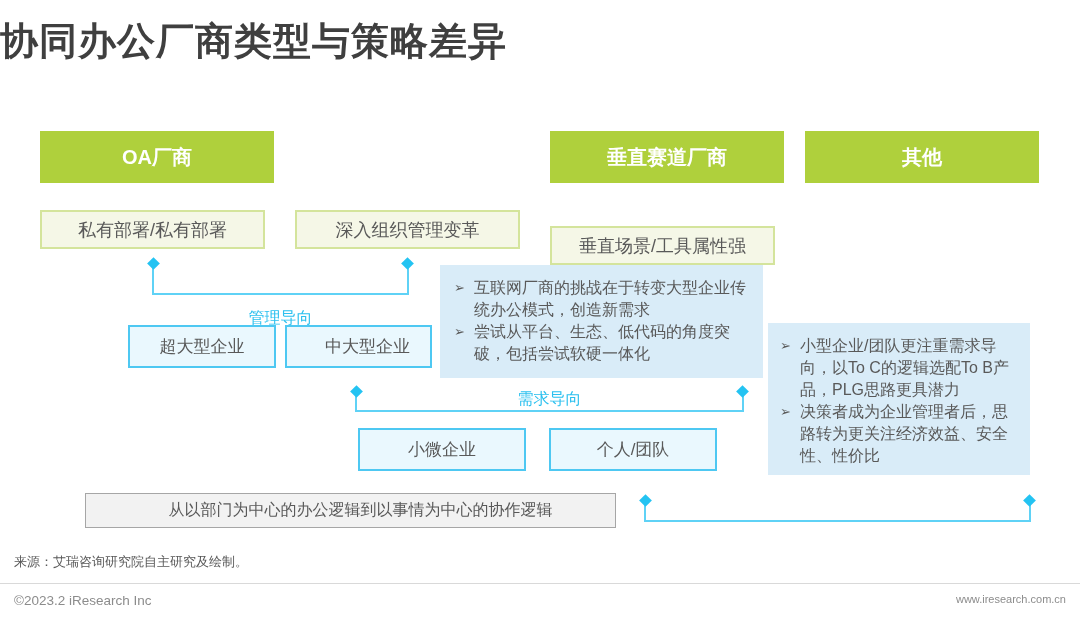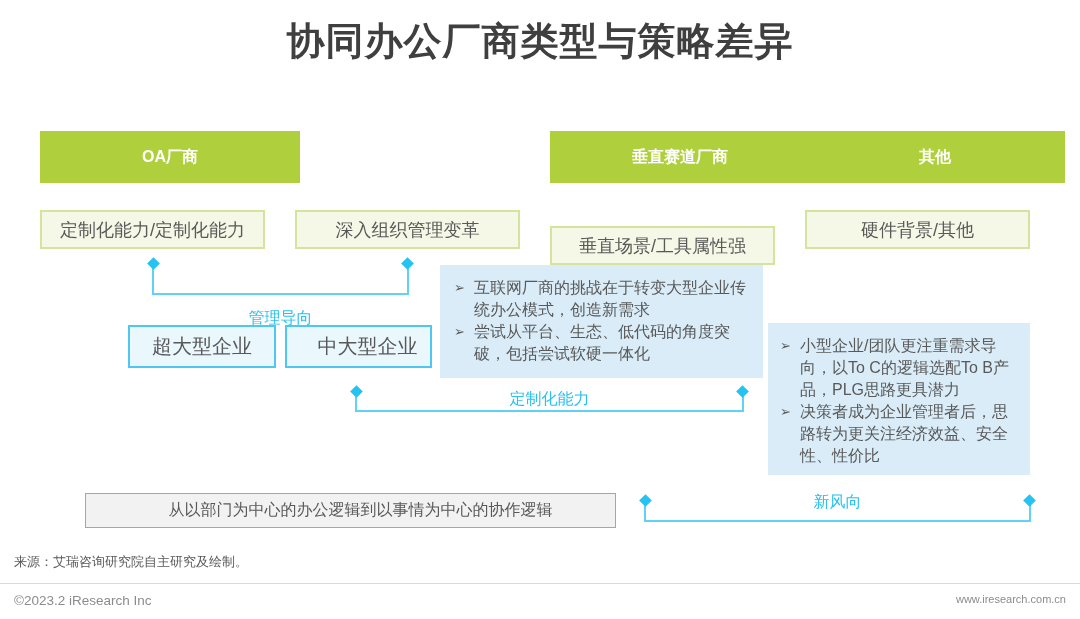--- a/index.html
+++ b/index.html
@@ -1,36 +1,36 @@
 <!DOCTYPE html>
 <html><head>
 <meta charset="utf-8">
 <style>
   html,body{margin:0;padding:0;background:#fff;}
   .canvas{
     position:relative;width:1080px;height:619px;background:#ffffff;
     font-family:"Liberation Sans","DejaVu Sans",sans-serif;overflow:hidden;
   }
   .title{
-    position:absolute;top:16px;left:0;width:100%;text-align:center;
+    position:absolute;top:16px;left:0;width:100%;
     font-size:38px;font-weight:bold;color:#3f3f3f;letter-spacing:1px;
   }
   .col-header{
-    position:absolute;top:131px;width:260px;height:52px;background:#AFD03C;
-    color:#ffffff;font-weight:bold;font-size:16px;
+    position:absolute;top:131px;width:234px;height:52px;background:#AFD03C;
+    color:#ffffff;font-weight:bold;font-size:20px;
     display:flex;align-items:center;justify-content:center;box-sizing:border-box;
   }
   .trait-box{
     position:absolute;top:210px;width:225px;height:39px;background:#F5F7E7;
     border:2px solid #D4E49C;color:#595959;font-size:18px;
     display:flex;align-items:center;justify-content:center;box-sizing:border-box;
   }
   .seg-box{
     position:absolute;height:43px;background:#EAF8FE;border:2px solid #4EC8F2;
-    color:#595959;font-size:20px;
+    color:#595959;font-size:17px;
     display:flex;align-items:center;justify-content:center;box-sizing:border-box;
   }
   .bracket{
     position:absolute;box-sizing:border-box;
     border-left:2px solid #5FD2F6;border-right:2px solid #5FD2F6;border-bottom:2px solid #5FD2F6;
   }
   .diamond{
     position:absolute;width:9px;height:9px;background:#23C3F2;transform:rotate(45deg);
   }
   .diamond.dl{left:-5px;top:-5px;}
@@ -59,24 +59,23 @@
 <body>
 
 <div class="canvas">
 
   <div class="title">协同办公厂商类型与策略差异</div>
 
   <div class="col-header" style="left:40px;">OA厂商</div>
   <div class="col-header" style="left:550px;text-align:right;">垂直赛道厂商</div>
   <div class="col-header" style="left:805px;">其他</div>
 
-  <div class="trait-box" style="left:40px;">定制化能力/定制化能力</div>
+  <div class="trait-box" style="left:40px;">私有部署/私有部署</div>
   <div class="trait-box" style="left:295px;">深入组织管理变革</div>
   <div class="trait-box" style="left:550px;margin-top:16px;">垂直场景/工具属性强</div>
-  <div class="trait-box" style="left:805px;">硬件背景/其他</div>
 
   <div class="bracket" style="left:152px;top:264px;width:257px;height:31px;">
     <span class="diamond dl"></span>
     <span class="diamond dr"></span>
   </div>
   <div class="conn-label" style="left:152px;width:257px;top:276px;margin-top:32px;">管理导向</div>
 
   <div class="seg-box" style="left:128px;top:325px;width:148px;">超大型企业</div>
   <div class="seg-box" style="left:285px;top:325px;width:147px;padding-left:18px;">中大型企业</div>
 
@@ -88,40 +87,41 @@
     <div class="bullet">
       <span class="glyph">➢</span>
       <span class="btext">尝试从平台、生态、低代码的角度突破，包括尝试软硬一体化</span>
     </div>
   </div>
 
   <div class="bracket" style="left:355px;top:392px;width:389px;height:20px;">
     <span class="diamond dl"></span>
     <span class="diamond dr"></span>
   </div>
-  <div class="conn-label" style="left:355px;width:389px;top:389px;">定制化能力</div>
+  <div class="conn-label" style="left:355px;width:389px;top:389px;">需求导向</div>
 
+  <div class="seg-box" style="left:358px;top:428px;width:168px;">小微企业</div>
+  <div class="seg-box" style="left:549px;top:428px;width:168px;">个人/团队</div>
 
   <div class="panel" style="left:768px;top:323px;width:262px;height:152px;padding-left:12px;">
     <div class="bullet">
       <span class="glyph">➢</span>
       <span class="btext">小型企业/团队更注重需求导向，以To C的逻辑选配To B产品，PLG思路更具潜力</span>
     </div>
     <div class="bullet">
       <span class="glyph">➢</span>
       <span class="btext">决策者成为企业管理者后，思路转为更关注经济效益、安全性、性价比</span>
     </div>
   </div>
 
   <div class="note-box">从以部门为中心的办公逻辑到以事情为中心的协作逻辑</div>
 
   <div class="bracket" style="left:644px;top:501px;width:387px;height:21px;">
     <span class="diamond dl"></span>
     <span class="diamond dr"></span>
   </div>
-  <div class="conn-label" style="left:644px;width:387px;top:492px;">新风向</div>
 
   <div class="source">来源：艾瑞咨询研究院自主研究及绘制。</div>
   <div class="divider"></div>
   <div class="footer-left">©2023.2 iResearch Inc</div>
   <div class="footer-right">www.iresearch.com.cn</div>
 
 </div>
 
 </body></html>

